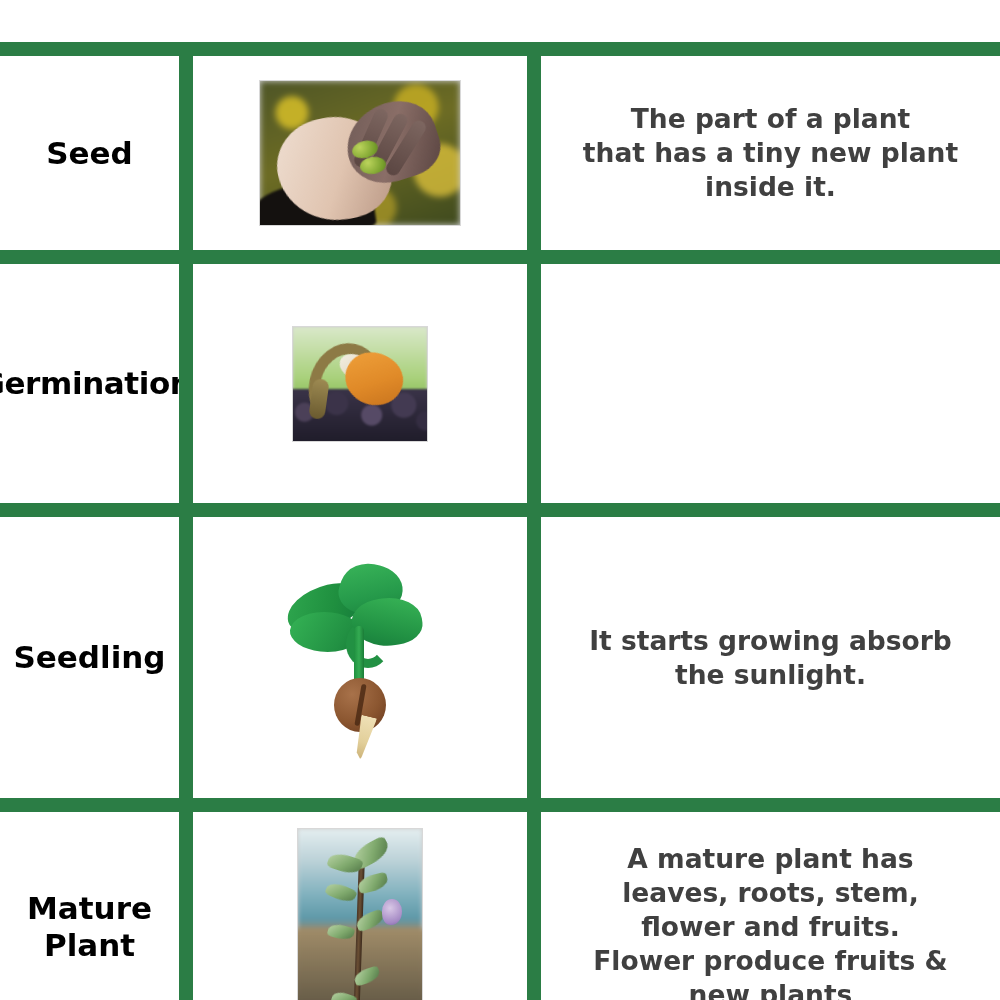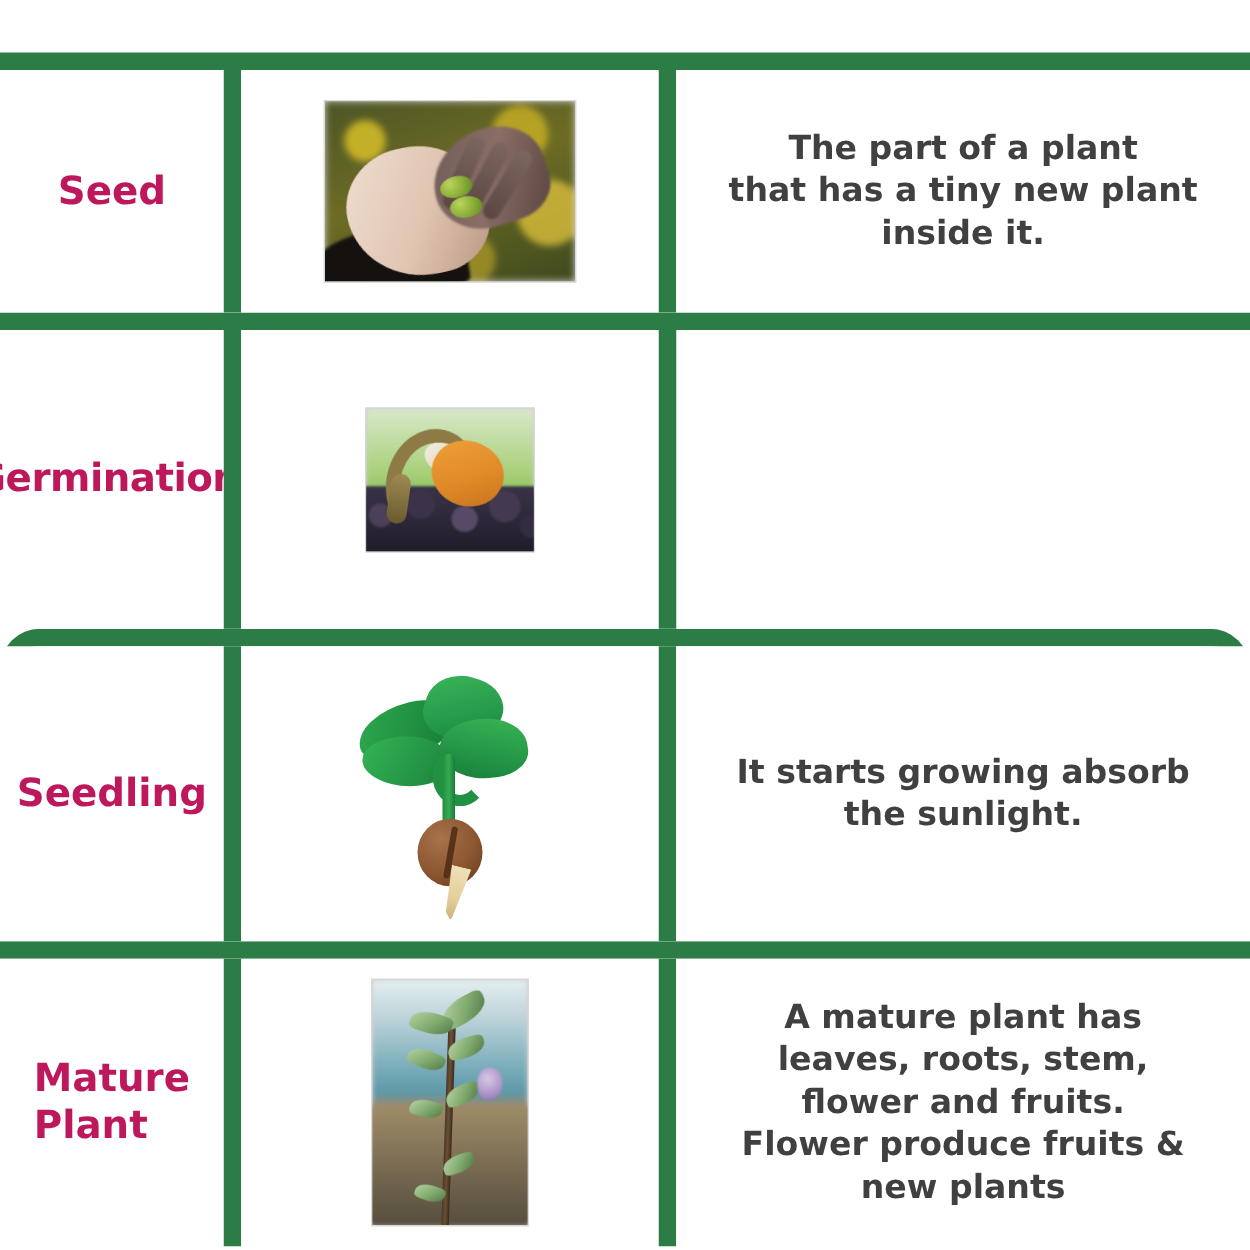--- a/index.html
+++ b/index.html
@@ -62,22 +62,22 @@
   }
   .cell-text {
     flex: 1 1 auto;
     padding: 0 18px;
   }
 
   .label-txt {
     font-weight: 700;
     font-size: 31px;
     line-height: 1.18;
-    color: #be185d;
-    text-align: left;
+    color: #000000;
+    text-align: center;
     white-space: nowrap;
   }
   .label-txt.wrapped { white-space: normal; }
   .label-txt.overflow {
     
     position: relative;
     left: -4px;
     letter-spacing: -0.4px;
   }
 
@@ -86,21 +86,21 @@
     font-size: 26.5px;
     line-height: 1.28;
     color: #404040;
     text-align: center;
     white-space: pre-line;
   }
 
   
   .row-1 { height: 208px; }
   .row-2 { height: 253px; }
-  .row-3 { height: 250px; border-radius: 32px; }
+  .row-3 { height: 295px; }
   .row-4 { height: 244px; }
 
   
   .photo {
     position: relative;
     overflow: hidden;
     border: 1px solid #d8d8d8;
     background: #cfcfcf;
   }
 

